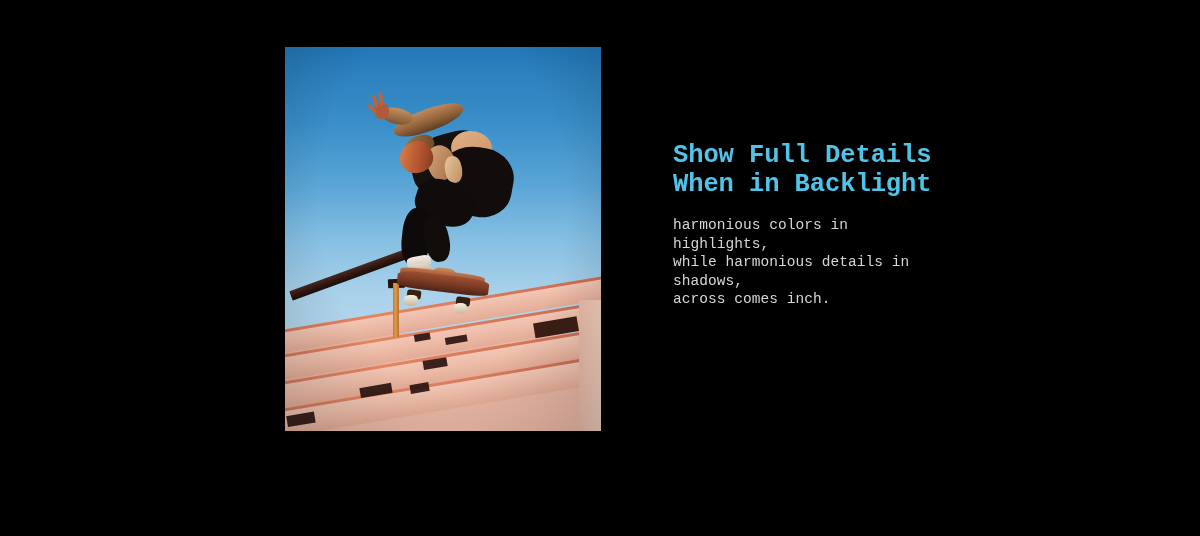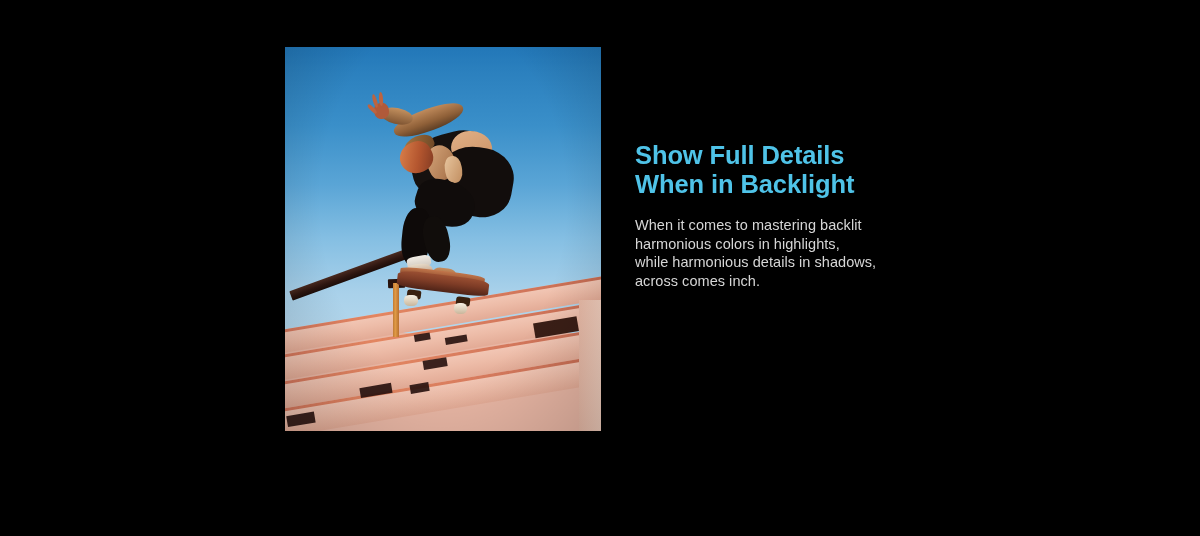--- a/index.html
+++ b/index.html
@@ -313,22 +313,23 @@
     font-size:5px;
     letter-spacing:.3px;
     color:rgba(255,255,255,.30);
     font-family:"Liberation Sans", sans-serif;
     white-space:nowrap;
   }
 
   
   .panel{
     position:absolute;
-    left:635px; top:141px;
+    left:673px; top:141px;
     width:275px;
+    font-family:Liberation Mono, monospace;
   }
 
   .headline{
     color:#4FC3E8;
     font-size:25.5px;
     font-weight:bold;
     line-height:29px;
     letter-spacing:-0.1px;
   }
   .headline .hl-line{ display:block; }
@@ -420,18 +421,17 @@
 </div>
 
 <div class="panel">
 
   <h2 class="headline">
     <span class="hl-line">Show Full Details</span>
     <span class="hl-line">When in Backlight</span>
   </h2>
 
   <p class="body-copy">
-    <span class="bc-line">When it comes to mastering backlit</span>
     <span class="bc-line">harmonious colors in highlights,</span>
     <span class="bc-line">while harmonious details in shadows,</span>
     <span class="bc-line">across comes inch.</span>
   </p>
 </div>
 
 </body></html>

